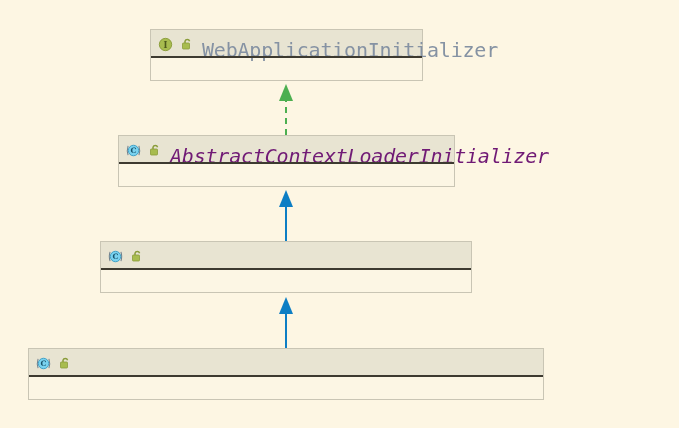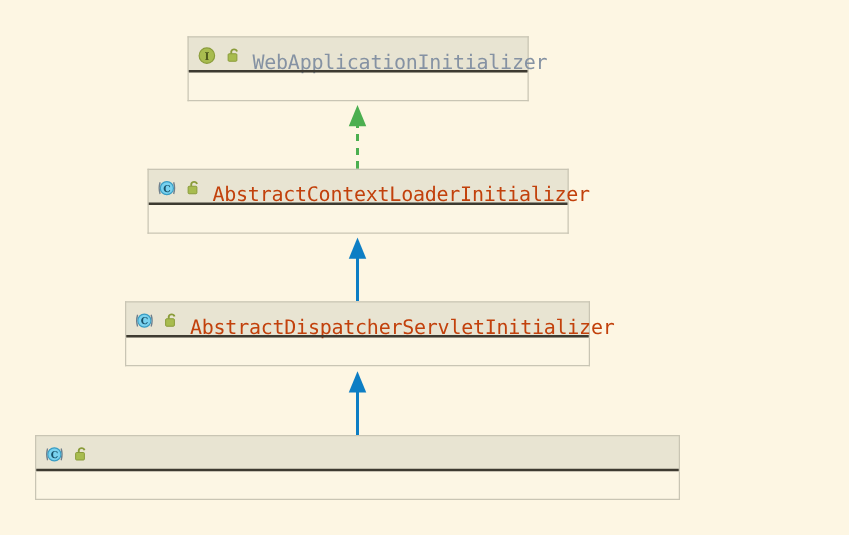--- a/index.html
+++ b/index.html
@@ -48,28 +48,28 @@
     background: #3d3a30;
   }
   .uml-body {
     box-sizing: border-box;
     background: #fcf6e4;
     border: 1px solid #c9c5b4;
     border-top: none;
     height: 23px;
   }
   .uml-title {
-    font-size: 16px;
+    font-size: 20px;
     letter-spacing: -0.2px;
     white-space: nowrap;
     line-height: 1;
     margin-top: 12px;
   }
   .title-iface { color: #8592a3; }
-  .title-class { color: #c2410c; }
+  .title-class { color: #701a75; font-style: italic; }
 
   
   .icon-wrap {
     display: inline-flex;
     align-items: center;
     flex: 0 0 auto;
     margin-right: 5px;
   }
   .icon-kind {
     width: 15px; height: 15px;
@@ -159,21 +159,20 @@
           <circle cx="8" cy="8" r="5.6" fill="#79d2ef" stroke="#3a9dc4" stroke-width="1"></circle>
           <text x="8" y="11.1" font-family="DejaVu Serif, serif" font-size="8" font-weight="bold" fill="#17526b" text-anchor="middle">C</text>
         </svg>
       </span>
       <span class="icon-wrap">
         <svg class="icon-lock" viewBox="0 0 12 13">
           <path d="M4 5 V3.2 A2.4 2.4 0 0 1 8.6 3.2" fill="none" stroke="#8a9c3a" stroke-width="1.5"></path>
           <rect x="1.5" y="5" width="7" height="6" rx="0.8" fill="#a8bc4f" stroke="#8a9c3a" stroke-width="0.8"></rect>
         </svg>
       </span>
-      <span class="uml-title title-class">AbstractDispatcherServletInitializer</span>
     </div>
     <div class="uml-body"></div>
   </div>
 
   <div class="uml-node" style="left:28px; top:348px; width:516px;">
     <div class="uml-header">
       <span class="icon-wrap">
         <svg class="icon-kind" viewBox="0 0 16 16">
           <path d="M2.2 3 Q0.6 8 2.2 13" fill="none" stroke="#6f7f8c" stroke-width="1.1"></path>
           <path d="M13.8 3 Q15.4 8 13.8 13" fill="none" stroke="#6f7f8c" stroke-width="1.1"></path>

